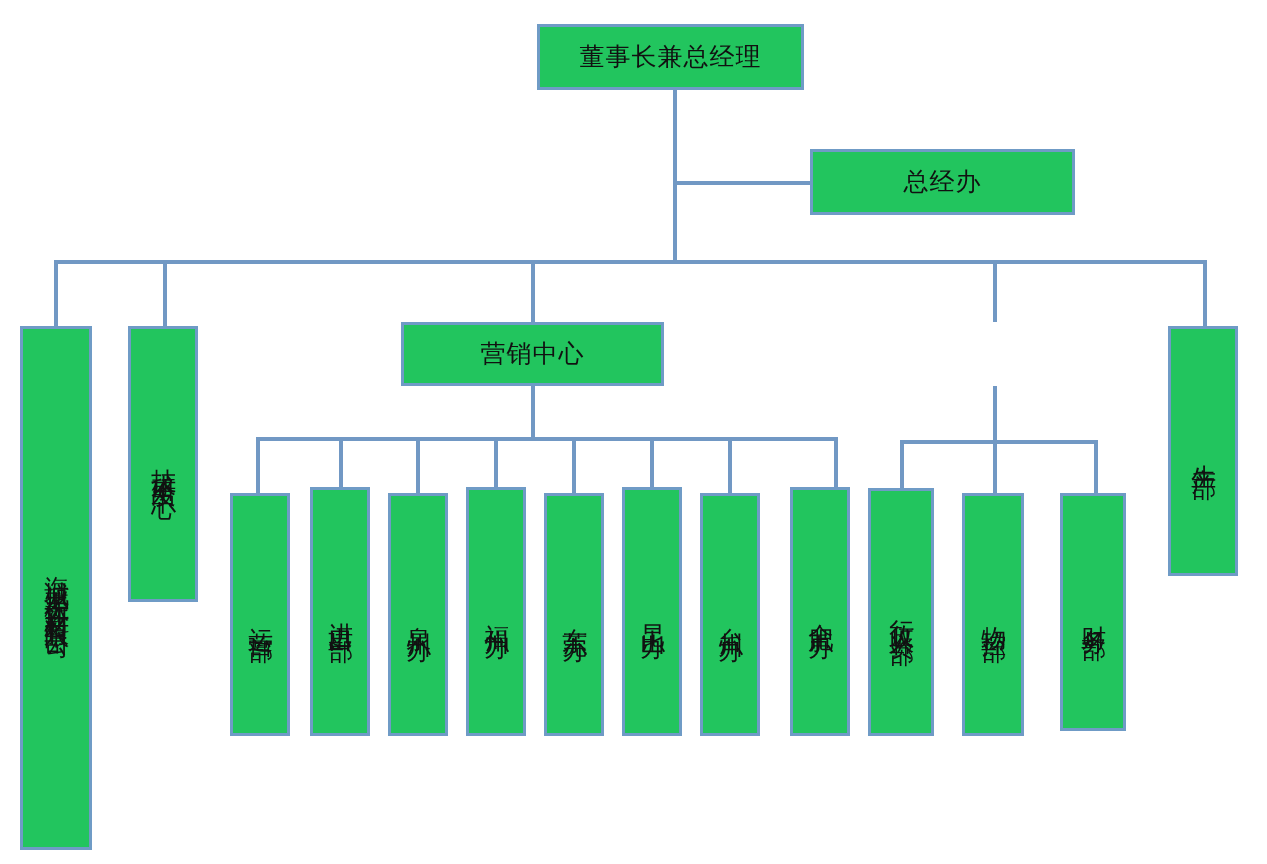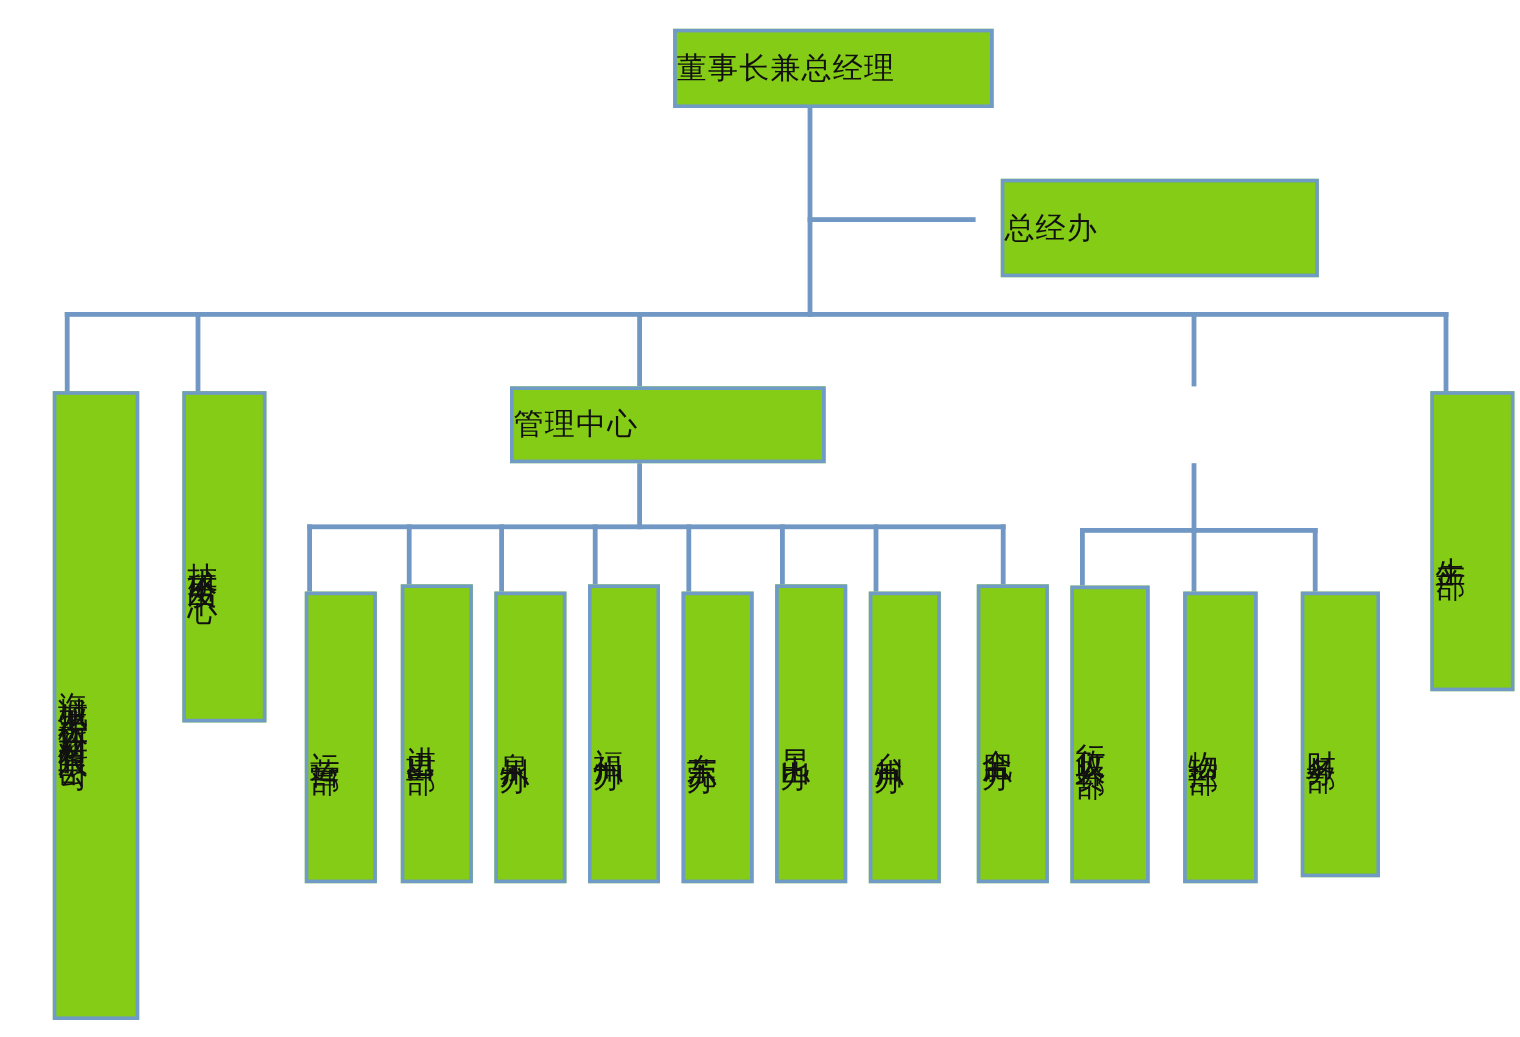--- a/index.html
+++ b/index.html
@@ -15,25 +15,25 @@
     position: relative;
     width: 1267px;
     height: 864px;
     overflow: hidden;
     background: #ffffff;
   }
   .node {
     position: absolute;
     box-sizing: border-box;
     border: 3px solid #6f9bc6;
-    background: #84cc16;
+    background: #22c55e;
     display: flex;
     align-items: center;
+    justify-content: center;
     z-index: 3;
-    margin-left: 24px;
   }
   .node-label {
     font-size: 25px;
     line-height: 1.18;
     letter-spacing: 1px;
     color: #111111;
     text-align: center;
     white-space: nowrap;
   }
   .vertical .node-label {
@@ -81,34 +81,34 @@
   <div class="conn v" style="left:993px; top:386px; height:58px;"></div>
   <div class="conn h" style="left:900px; top:440px; width:198px;"></div>
   <div class="conn v" style="left:900px; top:440px; height:48px;"></div>
   <div class="conn v" style="left:993px; top:440px; height:53px;"></div>
   <div class="conn v" style="left:1094px; top:440px; height:53px;"></div>
 
   <div class="node" style="left:537px; top:24px; width:267px; height:66px;">
     <span class="node-label">董事长兼总经理</span>
   </div>
 
-  <div class="node" style="left:810px; top:149px; width:265px; height:82px;">
+  <div class="node" style="left:810px; top:149px; width:265px; height:66px;">
     <span class="node-label">总经办</span>
   </div>
 
   <div class="node vertical" style="left:20px; top:326px; width:72px; height:524px;">
     <span class="node-label">海城旭丰粉体新材料有限公司</span>
   </div>
 
   <div class="node vertical" style="left:128px; top:326px; width:70px; height:276px;">
     <span class="node-label">技术研发中心</span>
   </div>
 
   <div class="node" style="left:401px; top:322px; width:263px; height:64px;">
-    <span class="node-label">管理中心</span>
+    <span class="node-label">营销中心</span>
   </div>
 
 
   <div class="node vertical" style="left:1168px; top:326px; width:70px; height:250px;">
     <span class="node-label">生产部</span>
   </div>
 
   <div class="node vertical" style="left:230px; top:493px; width:60px; height:243px;">
     <span class="node-label">运营部</span>
   </div>

